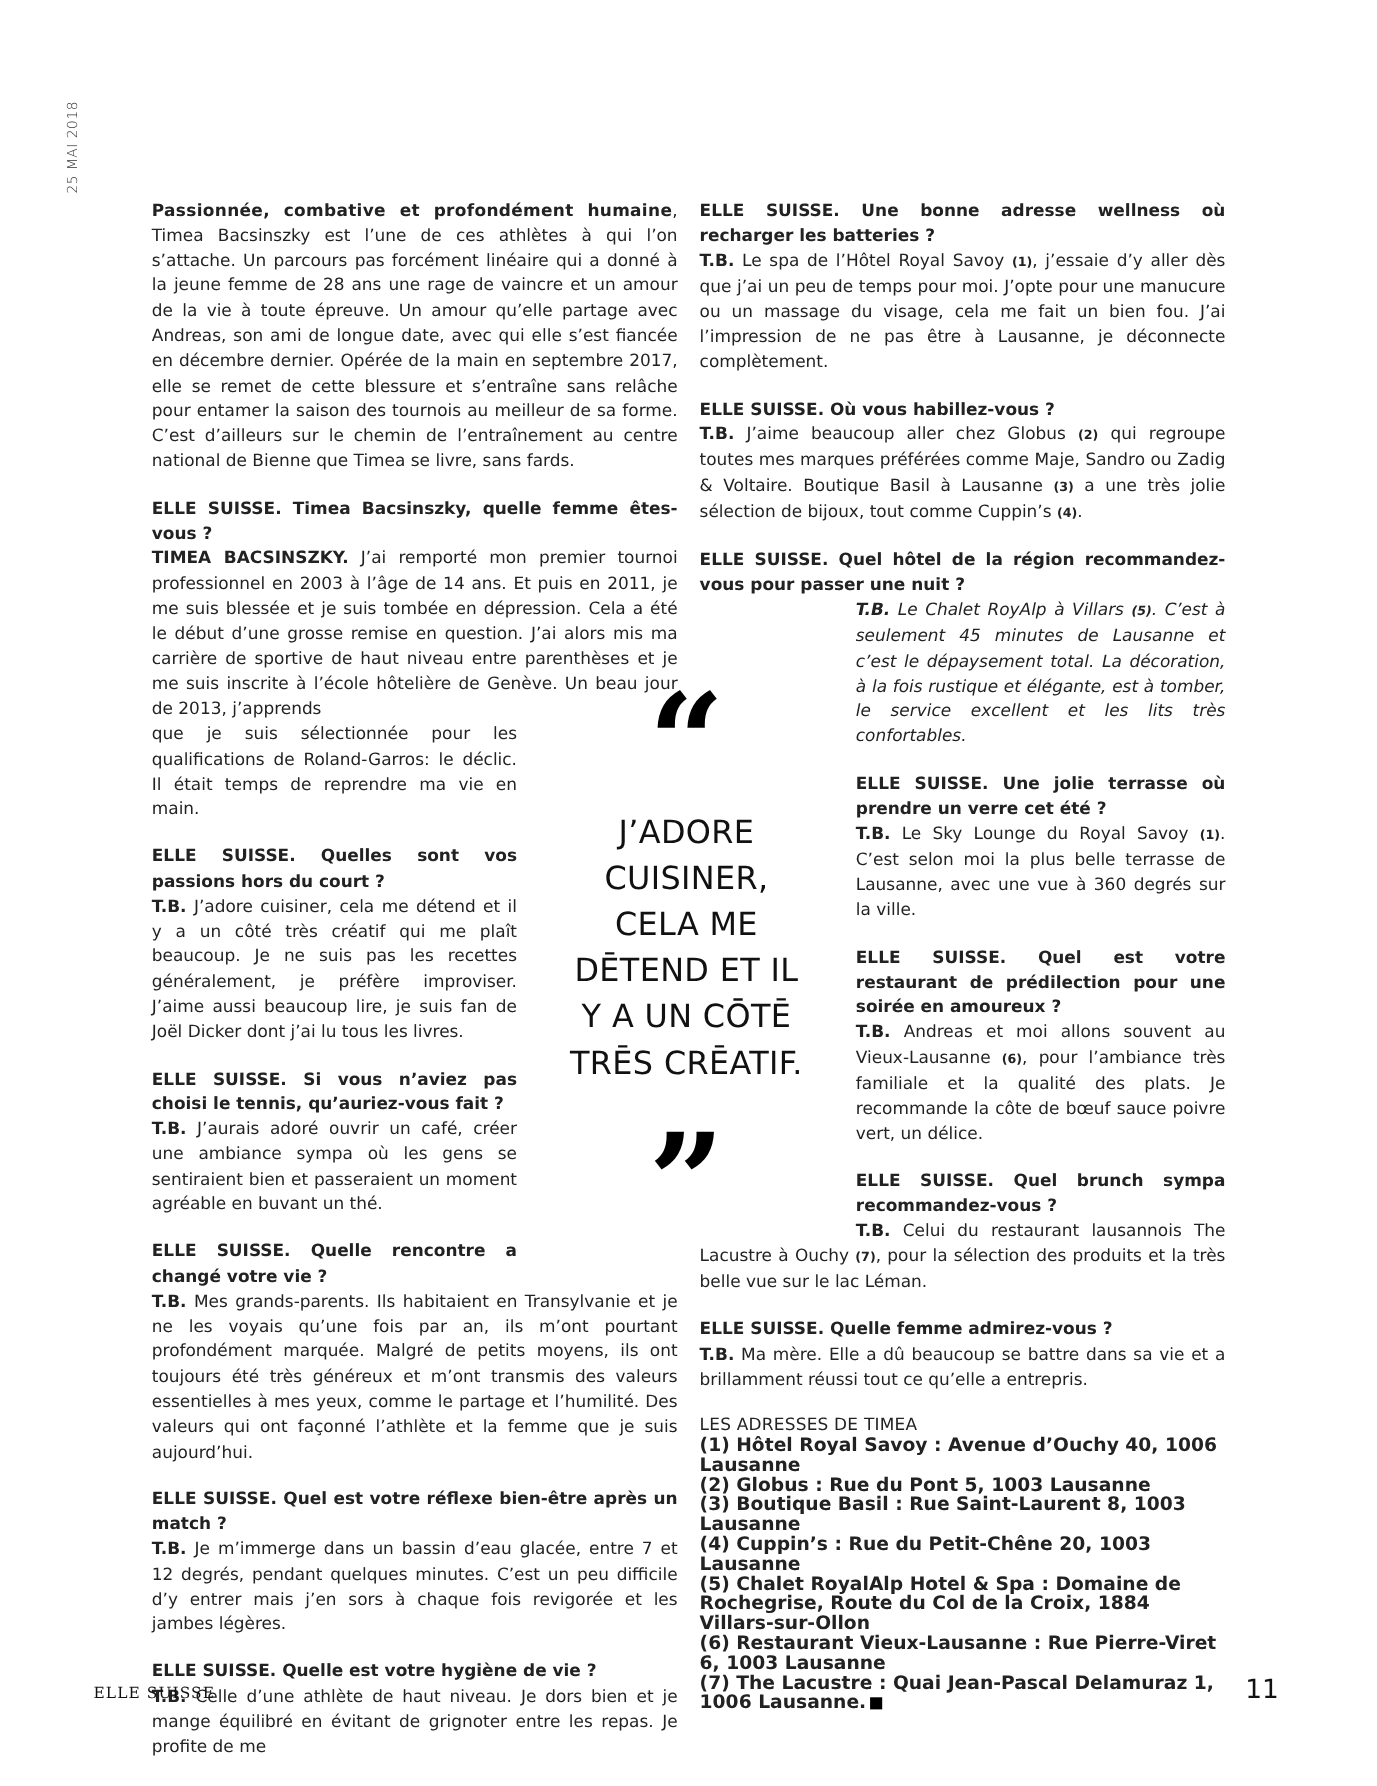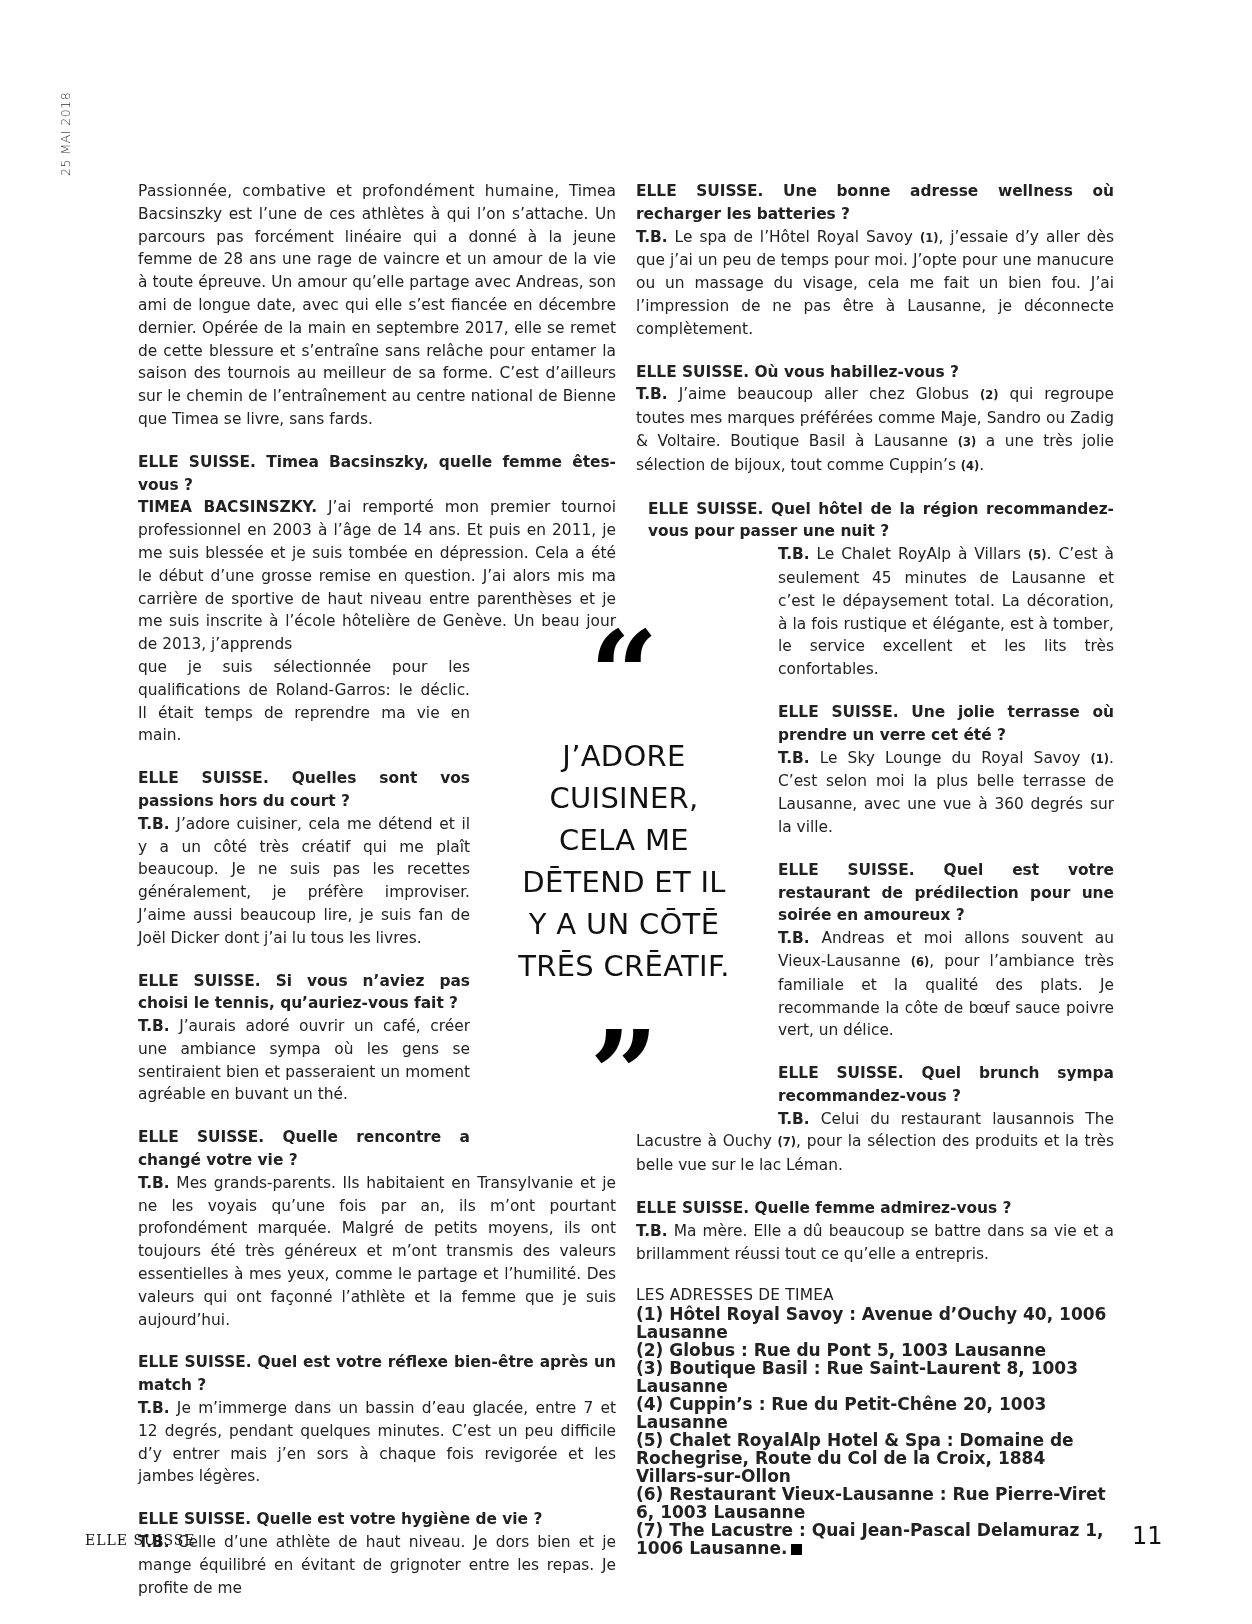--- a/index.html
+++ b/index.html
@@ -5,21 +5,21 @@
     html, body { margin: 0; padding: 0; background: #ffffff; }
     body { width: 1252px; height: 1624px; position: relative; overflow: hidden;
            font-family: "DejaVu Sans", sans-serif; color: #1a1a1a; }
     .side-date { position: absolute; left: 58px; top: 96px; width: 20px; height: 80px; }
     .side-date span { position: absolute; left: 0; top: 80px; transform-origin: 0 0; transform: rotate(-90deg);
                       white-space: nowrap; font-size: 12.5px; font-weight: 300; letter-spacing: 0.5px; color: #333; }
     .col { position: absolute; font-size: 15.4px; line-height: 22.8px; font-weight: normal; color: #222; }
     .col-left { left: 138px; top: 180px; width: 478px; }
     .col-right { left: 636px; top: 180px; width: 478px; }
     p { margin: 0 0 20px 0; text-align: justify; hyphens: auto; }
-    .intro-lead { font-weight: normal; letter-spacing: 0.3px; }
+    .intro-lead { font-weight: bold; letter-spacing: 0.3px; }
     .q { font-weight: bold; }
     .a-lead { font-weight: bold; }
     .ref { font-size: 11.5px; font-weight: bold; }
     .narrow { width: 332px; }
     .indent { margin-left: 142px; }
     .pullquote { position: absolute; left: 512px; top: 625px; width: 224px; text-align: center; }
     .quote-mark { font-family: "DejaVu Serif", serif; font-weight: bold; font-size: 120px; line-height: 100px; color: #000; height: 90px; }
     .quote-text { margin-top: 20px; font-size: 29px; line-height: 42px; font-weight: normal; color: #111; letter-spacing: 0.3px; }
     .quote-close { margin-top: 38px; }
     .addresses { margin-top: 8px; }
@@ -83,24 +83,24 @@
   <p>
     <span class="q">ELLE SUISSE. Une bonne adresse wellness où recharger les batteries ?</span><br>
     <span class="a-lead">T.B.</span><span> Le spa de l’Hôtel Royal Savoy </span><span class="ref">(1)</span><span>, j’essaie d’y aller dès que j’ai un peu de temps pour moi. J’opte pour une manucure ou un massage du visage, cela me fait un bien fou. J’ai l’impression de ne pas être à Lausanne, je déconnecte complètement.</span>
   </p>
 
   <p>
     <span class="q">ELLE SUISSE. Où vous habillez-vous ?</span><br>
     <span class="a-lead">T.B.</span><span> J’aime beaucoup aller chez Globus </span><span class="ref">(2)</span><span> qui regroupe toutes mes marques préférées comme Maje, Sandro ou Zadig &amp; Voltaire. Boutique Basil à Lausanne </span><span class="ref">(3)</span><span> a une très jolie sélection de bijoux, tout comme Cuppin’s </span><span class="ref">(4)</span><span>.</span>
   </p>
 
-  <p style="margin-bottom:0;margin-left:12px;">
+  <p style="margin-bottom:0;">
     <span class="q">ELLE SUISSE. Quel hôtel de la région recommandez-vous pour passer une nuit ?</span>
   </p>
-  <p class="indent" style="width:336px;">
+  <p class="indent" style="width:336px;font-style:italic;">
     <span class="a-lead">T.B.</span><span> Le Chalet RoyAlp à Villars </span><span class="ref">(5)</span><span>. C’est à seulement 45 minutes de Lausanne et c’est le dépaysement total. La décoration, à la fois rustique et élégante, est à tomber, le service excellent et les lits très confortables.</span>
   </p>
 
   <p class="indent" style="width:336px;">
     <span class="q">ELLE SUISSE. Une jolie terrasse où prendre un verre cet été ?</span><br>
     <span class="a-lead">T.B.</span><span> Le Sky Lounge du Royal Savoy </span><span class="ref">(1)</span><span>. C’est selon moi la plus belle terrasse de Lausanne, avec une vue à 360 degrés sur la ville.</span>
   </p>
 
   <p class="indent" style="width:336px;">
     <span class="q">ELLE SUISSE. Quel est votre restaurant de prédilection pour une soirée en amoureux ?</span><br>

